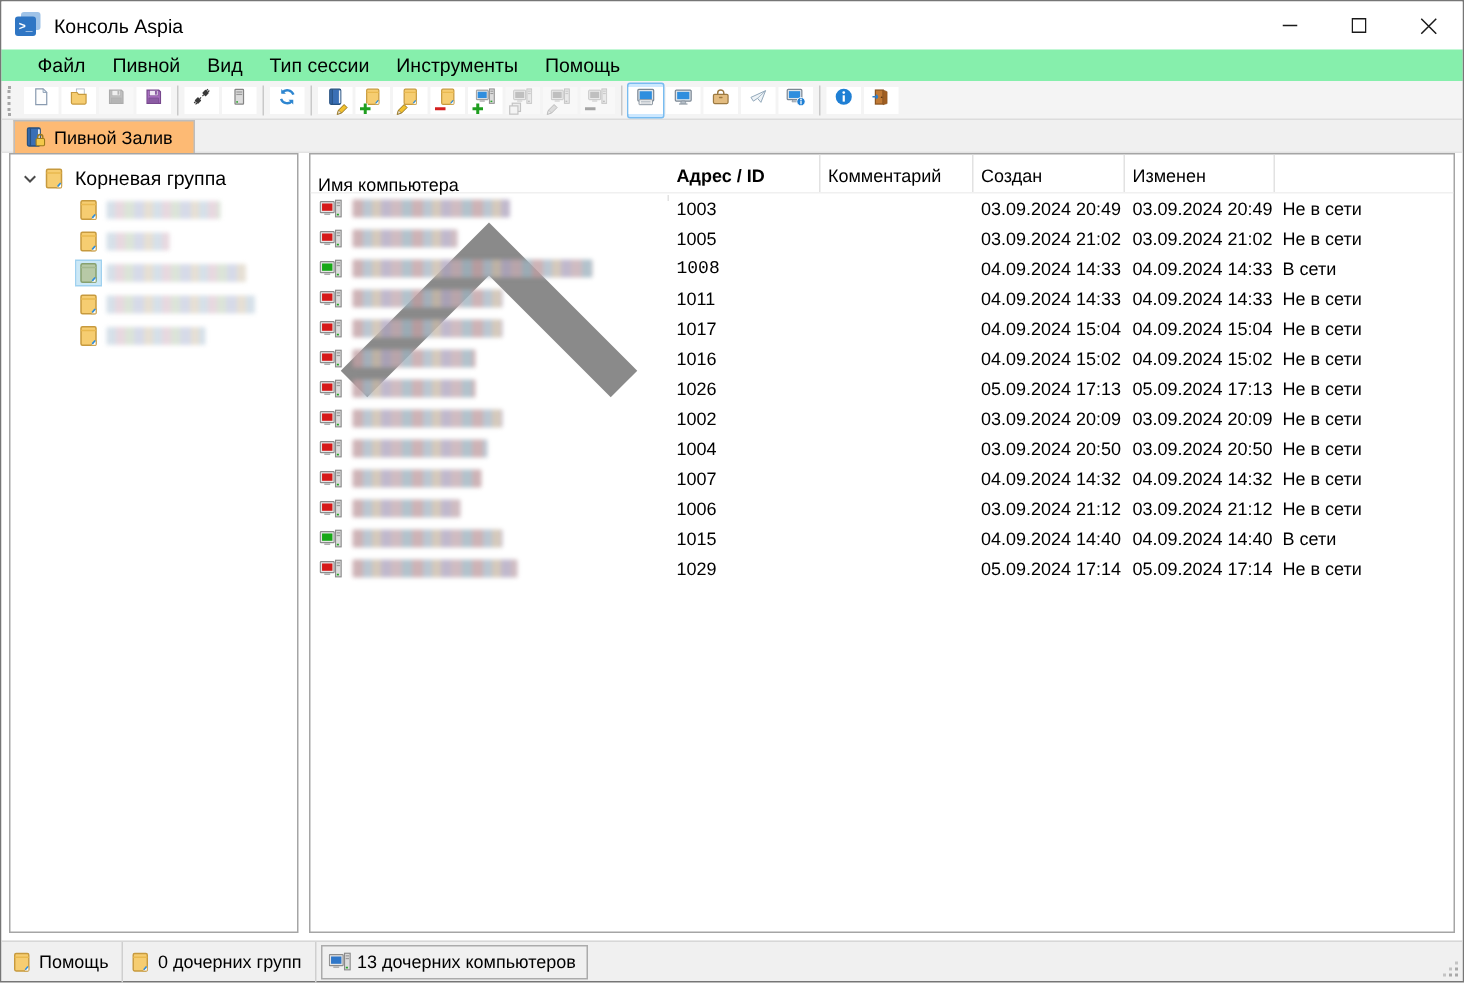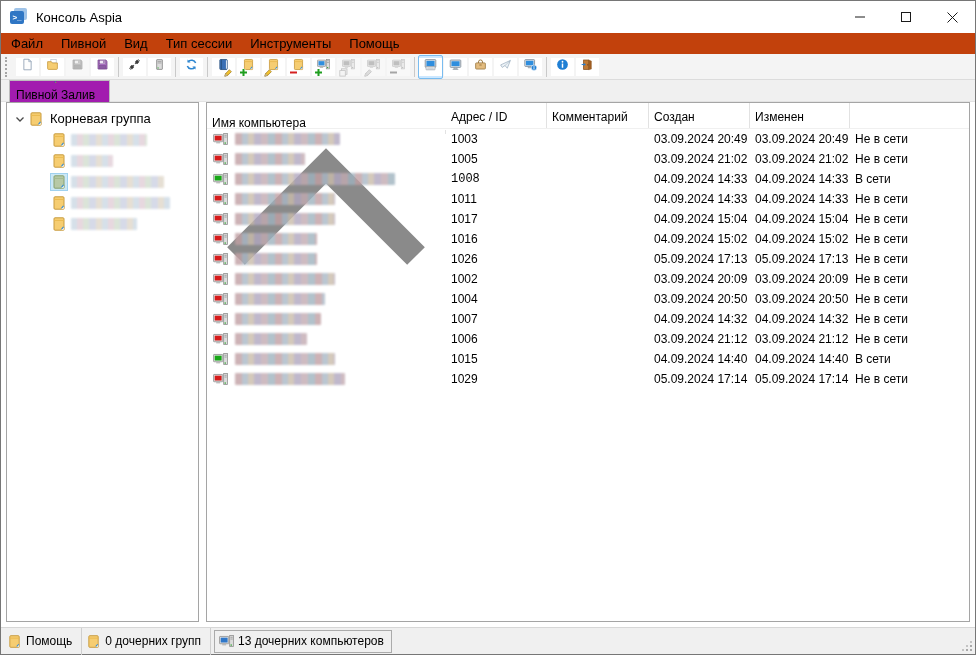--- a/index.html
+++ b/index.html
@@ -12,38 +12,38 @@
   .app-icon{width:18px;height:18px;margin:0 8px 0 9px;position:relative;}
   .app-icon .sq1{position:absolute;left:4px;top:0;width:13px;height:12px;background:#9fc3e8;border-radius:2px;}
   .app-icon .sq2{position:absolute;left:0;top:3px;width:14px;height:13px;background:#2f76c4;border-radius:2px;
     display:flex;align-items:center;justify-content:center;color:#fff;font-size:8px;font-weight:bold;}
   .title-text{font-size:13px;color:#000;}
   .win-controls{margin-left:auto;display:flex;height:32px;}
   .win-btn{width:46px;height:32px;display:flex;align-items:center;justify-content:center;}
   .win-btn svg{display:block;}
 
   
-  .menubar{height:21px;display:flex;align-items:center;background:#c2410c;padding-left:1px;flex:0 0 auto;}
+  .menubar{height:21px;display:flex;align-items:center;background:#86efac;padding-left:15px;flex:0 0 auto;}
   .menu-item{font-size:13px;color:#000;padding:2px 9px;cursor:default;}
 
   
   .toolbar{height:26px;background:#f4f4f4;border-bottom:1px solid #dcdcdc;display:flex;align-items:center;flex:0 0 auto;padding-left:2px;}
   .tb-grip{width:7px;height:20px;border-left:2px dotted #a6a6a6;margin:0 3px 0 2px;}
   .tb-btn{width:25px;height:24px;display:flex;align-items:center;justify-content:center;position:relative;border:1px solid transparent;border-radius:2px;}
   .tb-btn svg.main{width:18px;height:18px;}
   .tb-btn .badge{position:absolute;left:2px;bottom:1px;width:9px;height:9px;}
   .tb-btn .badge.br{left:auto;right:2px;}
   .tb-btn.disabled{opacity:.45;filter:grayscale(1);}
   .tb-btn.selected{background:#cde8ff;border-color:#79bcf0;}
   .tb-sep{width:1px;height:20px;background:#c9c9c9;margin:0 3px;}
 
   
   .tabbar{height:22px;background:#f0f0f0;display:flex;align-items:flex-end;padding-left:8px;flex:0 0 auto;border-bottom:1px solid #e3e3e3;}
-  .tab{height:22px;display:flex;align-items:center;gap:5px;padding:0 14px 0 6px;background:#a21caf;
-    border:1px solid #bdbdbd;border-bottom:none;font-size:12px;margin-bottom:-1px;flex-direction:column;}
+  .tab{height:22px;display:flex;align-items:center;gap:5px;padding:0 14px 0 6px;background:#fdba74;
+    border:1px solid #bdbdbd;border-bottom:none;font-size:12px;margin-bottom:-1px;}
   .tab svg{width:15px;height:15px;}
 
   
   .main{flex:1 1 auto;display:flex;background:#fff;padding:0 5px 5px 5px;gap:7px;min-height:0;}
   .tree-panel{width:193px;border:1px solid #a5a5a5;background:#fff;overflow:hidden;position:relative;flex:0 0 auto;}
   .table-panel{flex:1 1 auto;border:1px solid #a5a5a5;background:#fff;overflow:hidden;position:relative;}
 
   
   .tree-row{height:21px;display:flex;align-items:center;font-size:13px;color:#000;}
   .tree-row .chev{width:16px;height:16px;margin-left:5px;}
@@ -448,21 +448,21 @@
     </div>
 
     <div class="table-panel">
       <div class="thead">
           <div class="th" style="width: 239px; margin-top: 27px;">
             <span>Имя компьютера</span>
             <svg class="sort-caret">
               <use href="#i-caret-up"></use>
             </svg>
           </div>
-          <div class="th" style="width: 101px;">
+          <div class="th" style="width: 101px; font-weight: bold;">
             <span>Адрес / ID</span>
           </div>
           <div class="th" style="width: 102px;">
             <span>Комментарий</span>
           </div>
           <div class="th" style="width: 101px;">
             <span>Создан</span>
           </div>
           <div class="th" style="width: 100px;">
             <span>Изменен</span>

